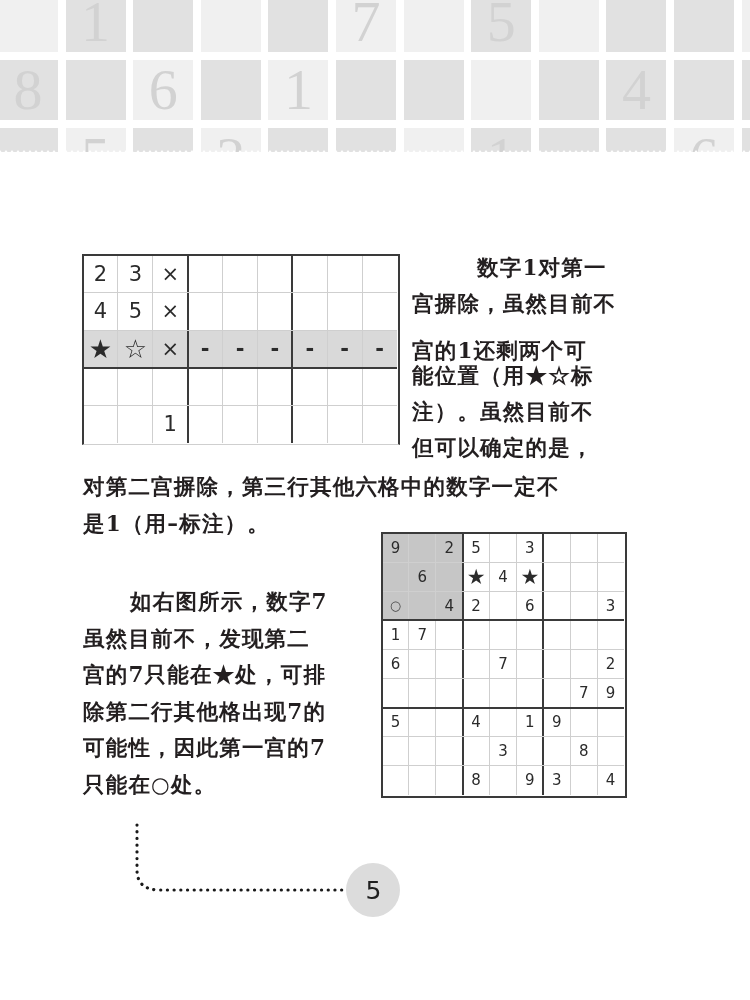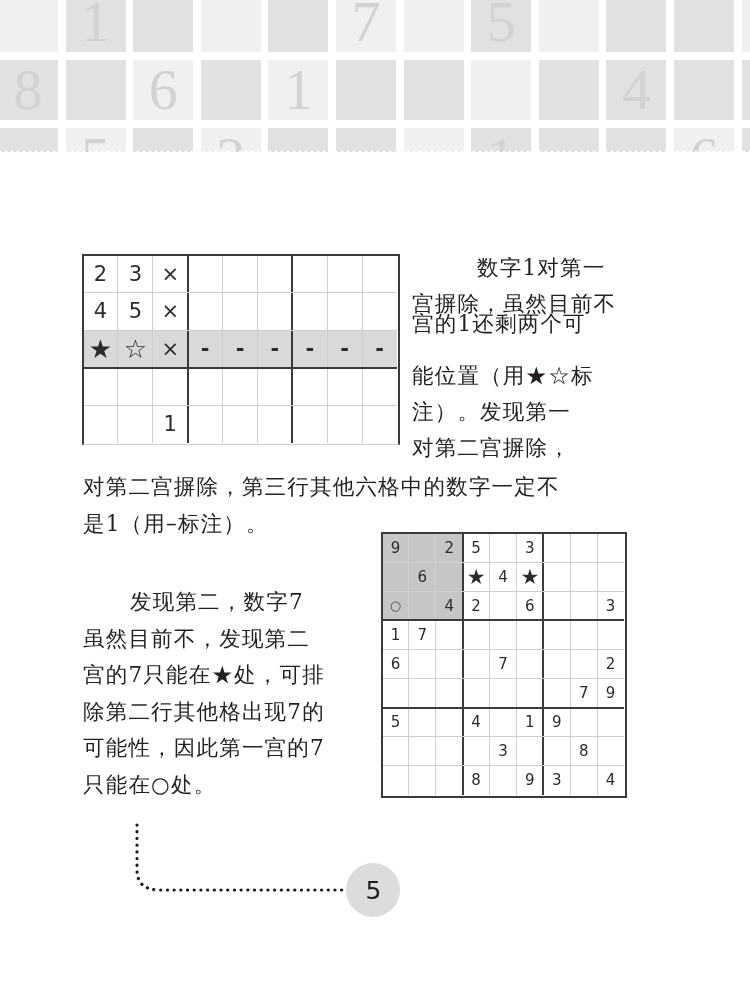--- a/index.html
+++ b/index.html
@@ -18,21 +18,21 @@
           display:flex; align-items:center; justify-content:center; }
   .g1 .cell { font-size:21px; }
   .g2 .cell { font-size:15px; }
   .vline, .hline { position:absolute; }
   .thin { background:#cfcfcf; }
   .thick { background:#3a3a3a; }
 
   
   .para { position:absolute; font-size:21.5px; line-height:36.5px; letter-spacing:1.2px;
           font-family:"DejaVu Serif", "Liberation Serif", serif; color:#231f20; white-space:nowrap; }
-  .para .line { display:block; }
+  .para .line { display:block;font-weight:bold; }
 
   .page-number { position:absolute; left:346px; top:863px; width:54px; height:54px; border-radius:50%;
                  background:#dcdcdc; display:flex; align-items:center; justify-content:center;
                  font-family:"DejaVu Sans", "Liberation Sans", sans-serif; font-size:25px; color:#1f1f1f;
                  letter-spacing:-1px; }
   .dots { position:absolute; left:0; top:0; }
 </style>
 </head>
 <body>
 
@@ -107,24 +107,24 @@
     <div class="cell" style="left: 174.444px; top: 75.2px; width: 34.8889px; height: 37.6px; font-weight: bold;">-</div>
     <div class="cell" style="left: 209.333px; top: 75.2px; width: 34.8889px; height: 37.6px; font-weight: bold;">-</div>
     <div class="cell" style="left: 244.222px; top: 75.2px; width: 34.8889px; height: 37.6px; font-weight: bold;">-</div>
     <div class="cell" style="left: 279.111px; top: 75.2px; width: 34.8889px; height: 37.6px; font-weight: bold;">-</div>
     <div class="cell" style="left: 69.7778px; top: 150.4px; width: 34.8889px; height: 37.6px;">1</div>
   </div>
 
 <div class="para" id="p1" style="left:0; top:0;">
     <span class="line" style="position: absolute; left: 477px; top: 250px;">数字1对第一</span>
     <span class="line" style="position: absolute; left: 412px; top: 286px;">宫摒除，虽然目前不</span>
-    <span class="line" style="position: absolute; left: 412px; top: 306px;">宫的1还剩两个可</span>
+    <span class="line" style="position: absolute; left: 412px; top: 333px;">宫的1还剩两个可</span>
     <span class="line" style="position: absolute; left: 412px; top: 358px;">能位置（用★☆标</span>
-    <span class="line" style="position: absolute; left: 412px; top: 394px;">注）。发现第一</span>
-    <span class="line" style="position: absolute; left: 412px; top: 430px;">对第二宫摒除，</span>
+    <span class="line" style="position: absolute; left: 412px; top: 394px;">注）。虽然目前不</span>
+    <span class="line" style="position: absolute; left: 412px; top: 430px;">但可以确定的是，</span>
     <span class="line" style="position: absolute; left: 83px; top: 469px;">对第二宫摒除，第三行其他六格中的数字一定不</span>
     <span class="line" style="position: absolute; left: 83px; top: 506px;">是1（用–标注）。</span>
   </div>
 
 <div class="g2" id="g2" style="position:absolute; left:382px; top:533px; width:242px; height:262px;">
     <div style="position: absolute; left: 0px; top: 0px; width: 80.6667px; height: 87.3333px; background: rgb(198, 198, 198);"></div>
     <div class="vline thin" style="left: 26.3889px; top: 0px; width: 1px; height: 262px;"></div>
     <div class="vline thin" style="left: 53.2778px; top: 0px; width: 1px; height: 262px;"></div>
     <div class="vline thick" style="left: 79.6667px; top: 0px; width: 2px; height: 262px;"></div>
     <div class="vline thin" style="left: 107.056px; top: 0px; width: 1px; height: 262px;"></div>
@@ -167,21 +167,21 @@
     <div class="cell" style="left: 161.333px; top: 174.667px; width: 26.8889px; height: 29.1111px;">9</div>
     <div class="cell" style="left: 107.556px; top: 203.778px; width: 26.8889px; height: 29.1111px;">3</div>
     <div class="cell" style="left: 188.222px; top: 203.778px; width: 26.8889px; height: 29.1111px;">8</div>
     <div class="cell" style="left: 80.6667px; top: 232.889px; width: 26.8889px; height: 29.1111px;">8</div>
     <div class="cell" style="left: 134.444px; top: 232.889px; width: 26.8889px; height: 29.1111px;">9</div>
     <div class="cell" style="left: 161.333px; top: 232.889px; width: 26.8889px; height: 29.1111px;">3</div>
     <div class="cell" style="left: 215.111px; top: 232.889px; width: 26.8889px; height: 29.1111px;">4</div>
   </div>
 
 <div class="para" id="p2" style="left:0; top:0;">
-    <span class="line" style="position: absolute; left: 130px; top: 584px;">发现第二，数字7</span>
+    <span class="line" style="position: absolute; left: 130px; top: 584px;">如右图所示，数字7</span>
     <span class="line" style="position: absolute; left: 83px; top: 621px;">虽然目前不，发现第二</span>
     <span class="line" style="position: absolute; left: 83px; top: 657px;">宫的7只能在★处，可排</span>
     <span class="line" style="position: absolute; left: 83px; top: 694px;">除第二行其他格出现7的</span>
     <span class="line" style="position: absolute; left: 83px; top: 730px;">可能性，因此第一宫的7</span>
     <span class="line" style="position: absolute; left: 83px; top: 767px;">只能在○处。</span>
   </div>
 
 <svg class="dots" width="750" height="1000" style="position:absolute; left:0; top:0; pointer-events:none;">
   <path d="M137 825 L137 870 Q137 890 160 890 L344 890" fill="none" stroke="#1a1a1a" stroke-width="3.2" stroke-linecap="round" stroke-dasharray="0.1 6.6"></path>
 </svg>

